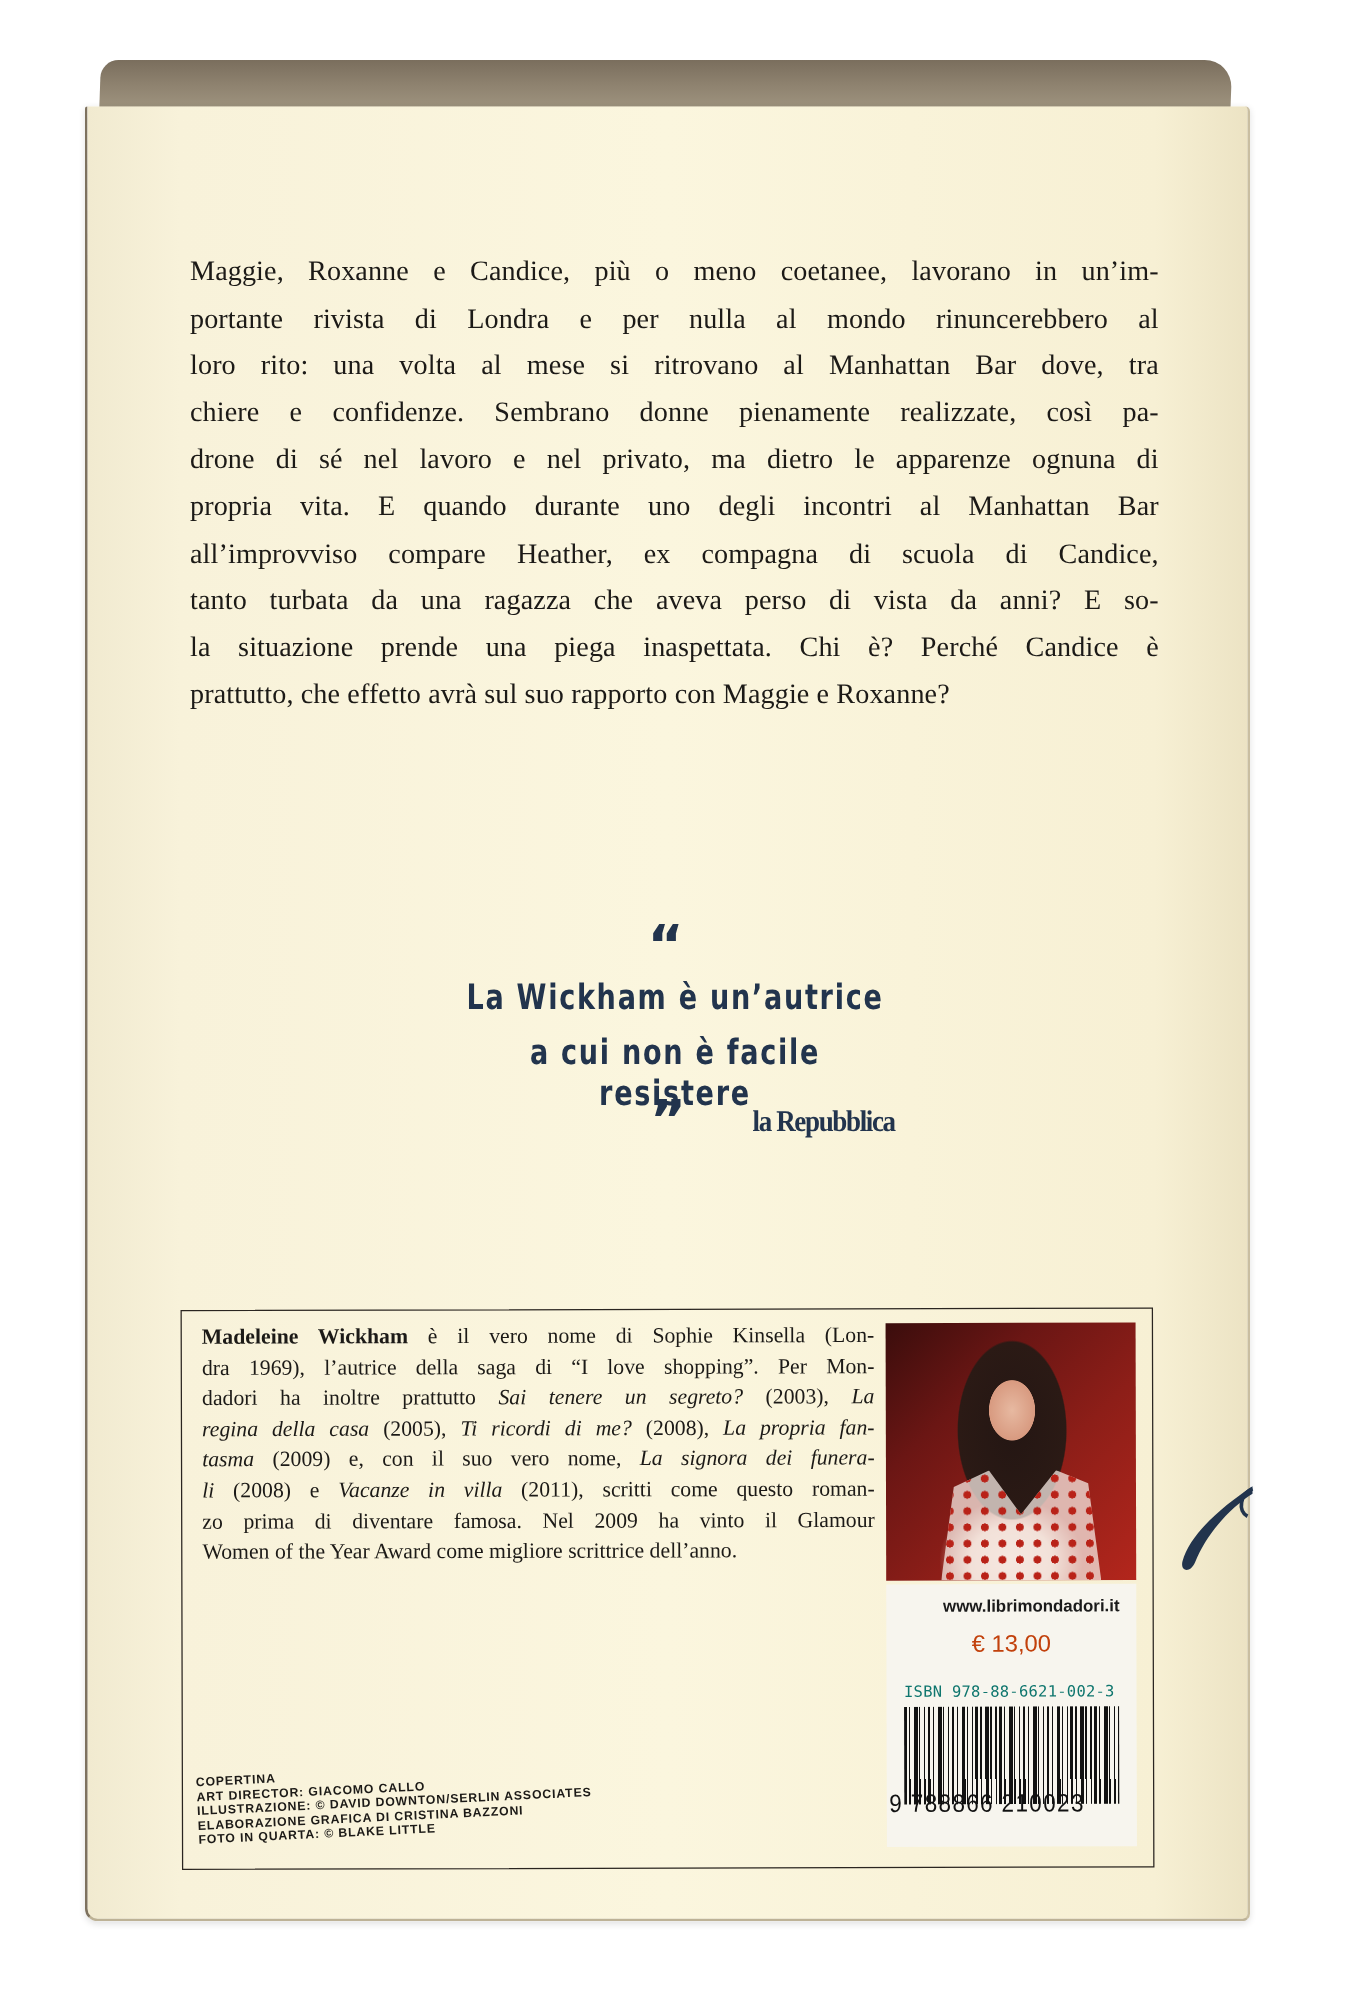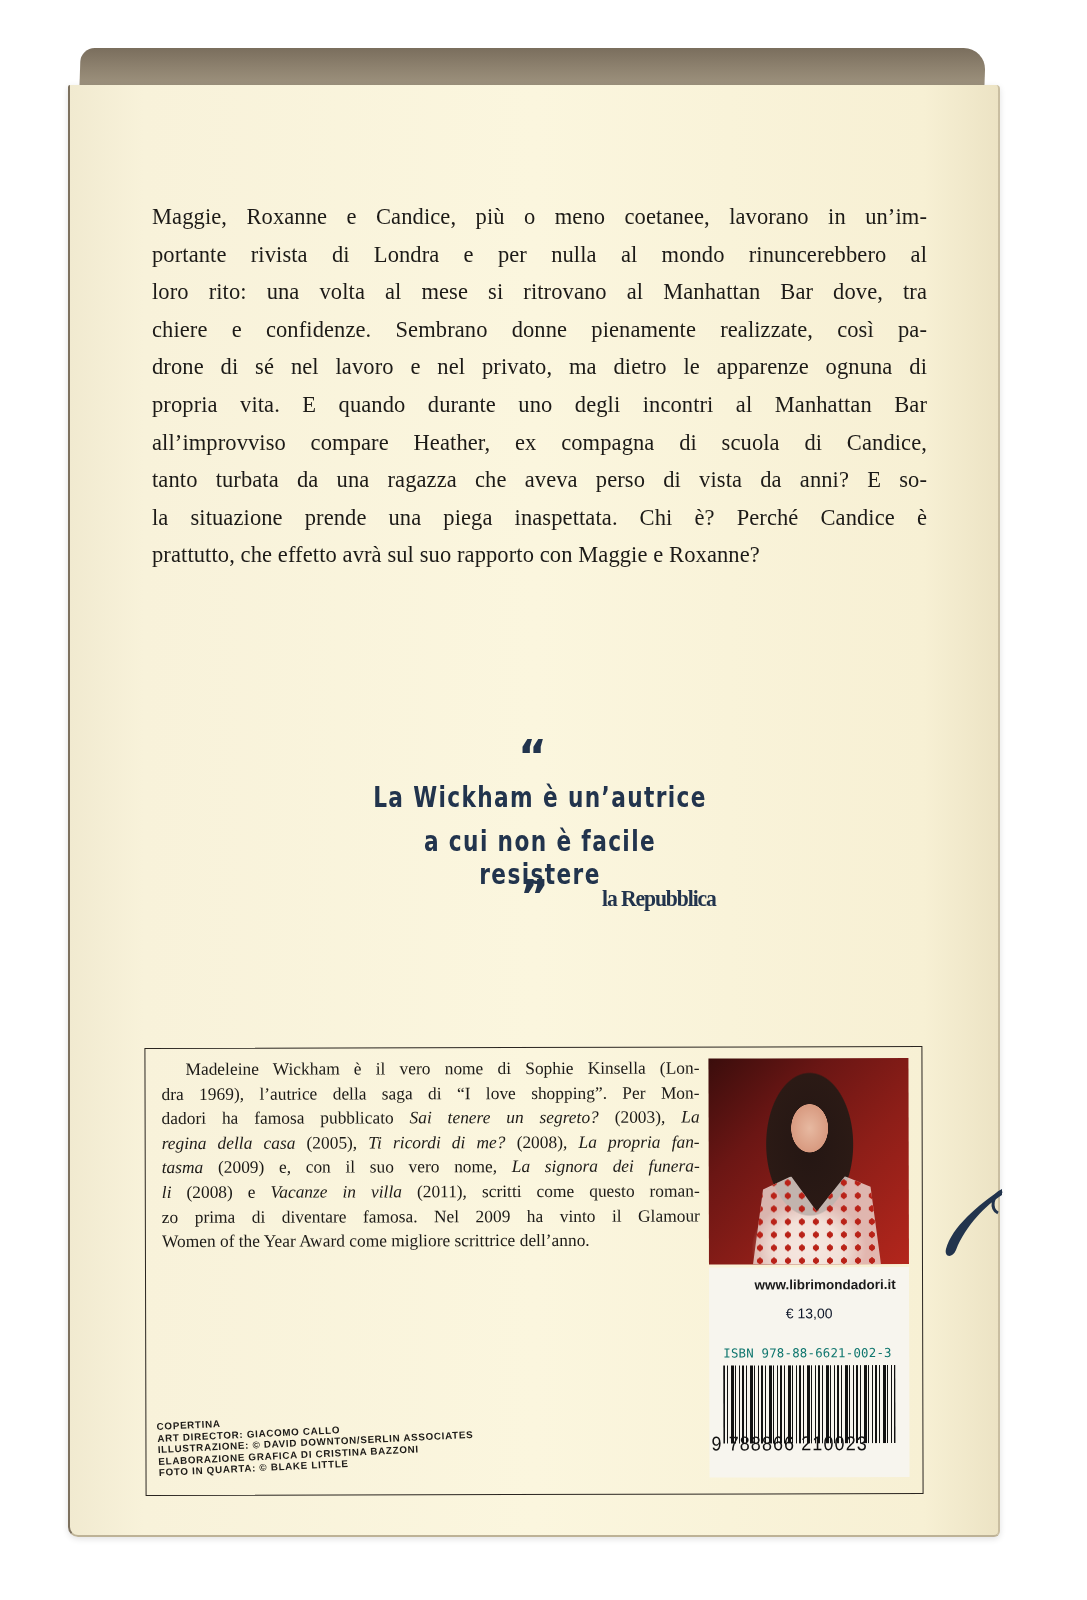--- a/index.html
+++ b/index.html
@@ -58,21 +58,21 @@
     position:absolute; left:75px; top:962px; width:776px; height:446px;
     border:1.5px solid #2a2520;
     transform:rotate(-0.15deg);
   }
   .bio-text {
     position:absolute; left:16px; top:8px; width:538px;
     font-size:17.4px; line-height:24.6px; color:#1c1a17; text-align:justify;
   }
   .bio-text .ln { display:block; white-space:nowrap; text-align-last:justify; }
   .bio-text .ln.last { text-align-last:left; }
-  .bio-text b { font-weight:normal;margin-left:24px; }
+  .bio-text b { font-weight:bold; }
   .bio-text i { font-style:italic; }
   .photo {
     position:absolute; left:563px; top:11px; width:200px; height:206px;
     background:
       radial-gradient(ellipse 26px 34px at 101px 70px,#e7b9a1 0%,#d89a80 70%,transparent 72%),
       radial-gradient(ellipse 50px 82px at 101px 86px,#241613 0%,#2b1a15 86%,transparent 88%),
       radial-gradient(ellipse 82px 70px at 100px 190px,#f3e3da 0%,#e7cabd 40%,transparent 70%),
       linear-gradient(135deg,#3a0d0c 0%,#6b1614 30%,#8d1e18 60%,#b3261c 100%);
   }
   .photo .dots {
@@ -83,21 +83,21 @@
   }
   .label-panel {
     position:absolute; left:563px; top:220px; width:200px; height:210px; background:#f7f5ee;
   }
   .site {
     position:absolute; left:0; top:10px; width:232px; text-align:center;
     font-family:"Liberation Sans", sans-serif; font-weight:bold; font-size:13.5px; color:#1a1a1a;
   }
   .price {
     position:absolute; left:0; top:38px; width:200px; text-align:center;
-    font-family:"Liberation Sans", sans-serif; font-size:14px; color:#0f172a;
+    font-family:"Liberation Sans", sans-serif; font-size:19px; color:#c2410c;
   }
   .isbn {
     position:absolute; left:14px; top:78px; width:186px; white-space:nowrap;
     font-family:"DejaVu Sans Mono", monospace; font-size:12.4px; letter-spacing:0.2px; color:#0f766e;
   }
   .barcode {
     position:absolute; left:14px; top:98px; width:172px; height:78px;
     background:repeating-linear-gradient(90deg,#111 0 2px,#f7f5ee 2px 4px,#111 4px 5px,#f7f5ee 5px 8px,#111 8px 11px,#f7f5ee 11px 12px,#111 12px 13px,#f7f5ee 13px 16px,#111 16px 17px,#f7f5ee 17px 19px);
   }
   .barcode-num {
@@ -141,21 +141,21 @@
       <div class="q-line l1">La Wickham è un’autrice</div>
       <div class="q-line l2">a cui non è facile resistere</div>
       <div class="q-close">”</div>
       <div class="q-source">la Repubblica</div>
     </div>
 
     <div class="bio-box">
       <div class="bio-text" id="bio-text">
           <span class="ln"><b>Madeleine Wickham</b><span> è il vero nome di Sophie Kinsella (Lon-</span></span>
           <span class="ln"><span>dra 1969), l’autrice della saga di “I love shopping”. Per Mon-</span></span>
-          <span class="ln"><span>dadori ha famosa pubblicato </span><i>Sai tenere un segreto?</i><span> (2003), </span><i>La</i></span>
+          <span class="ln"><span>dadori ha inoltre prattutto </span><i>Sai tenere un segreto?</i><span> (2003), </span><i>La</i></span>
           <span class="ln"><i>regina della casa</i><span> (2005), </span><i>Ti ricordi di me?</i><span> (2008), </span><i>La propria fan-</i></span>
           <span class="ln"><i>tasma</i><span> (2009) e, con il suo vero nome, </span><i>La signora dei funera-</i></span>
           <span class="ln"><i>li</i><span> (2008) e </span><i>Vacanze in villa</i><span> (2011), scritti come questo roman-</span></span>
           <span class="ln"><span>zo prima di diventare famosa. Nel 2009 ha vinto il Glamour</span></span>
           <span class="ln last"><span>Women of the Year Award come migliore scrittrice dell’anno.</span></span>
         </div>
 
       <div class="photo">
         <div class="dots"></div>
       </div>

